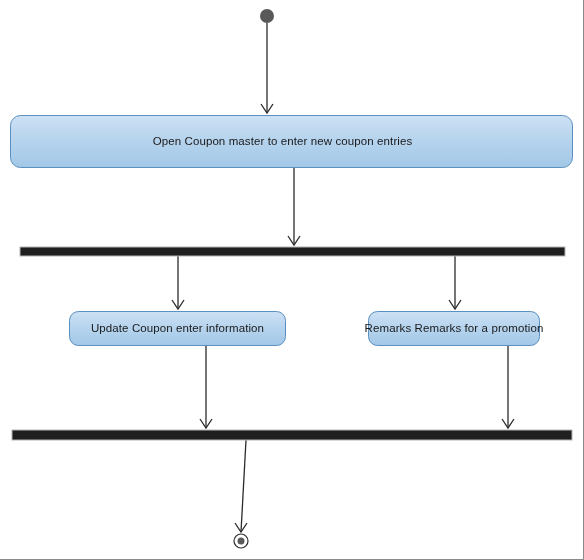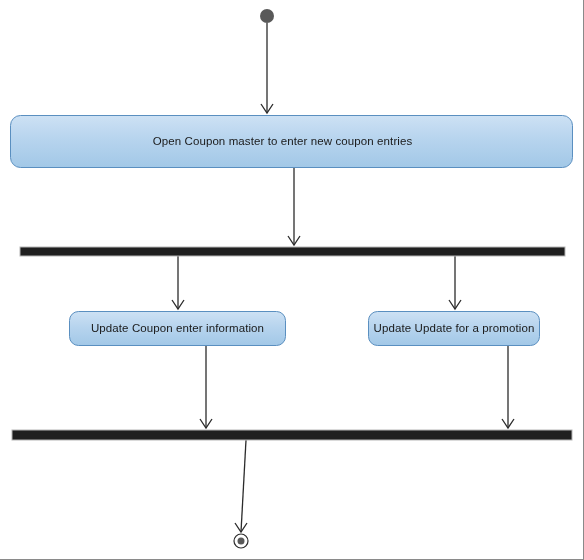--- a/index.html
+++ b/index.html
@@ -124,21 +124,21 @@
     <g>
       <circle cx="241" cy="541" r="7" fill="#ffffff" stroke="#2b2b2b" stroke-width="1.2"></circle>
       <circle cx="241" cy="541" r="3.5" fill="#595959"></circle>
     </g>
   </svg>
 
   <div class="node-label act-main">Open Coupon master to enter new coupon entries</div>
 
   <div class="node-label act-left">Update Coupon enter information</div>
 
-  <div class="node-label act-right">Update Update for a promotion</div>
+  <div class="node-label act-right">Remarks Remarks for a promotion</div>
 
   <div class="hit" style="left:260px;top:9px;width:14px;height:14px;border-radius:50%;"></div>
   <div class="hit" style="left:10px;top:115px;width:563px;height:53px;border-radius:10px;"></div>
   <div class="hit" style="left:20px;top:247px;width:545px;height:9px;"></div>
   <div class="hit" style="left:69px;top:311px;width:217px;height:35px;border-radius:9px;"></div>
   <div class="hit" style="left:368px;top:311px;width:172px;height:35px;border-radius:9px;"></div>
   <div class="hit" style="left:12px;top:430px;width:560px;height:10px;"></div>
   <div class="hit" style="left:234px;top:534px;width:14px;height:14px;border-radius:50%;"></div>
 
 </div>

